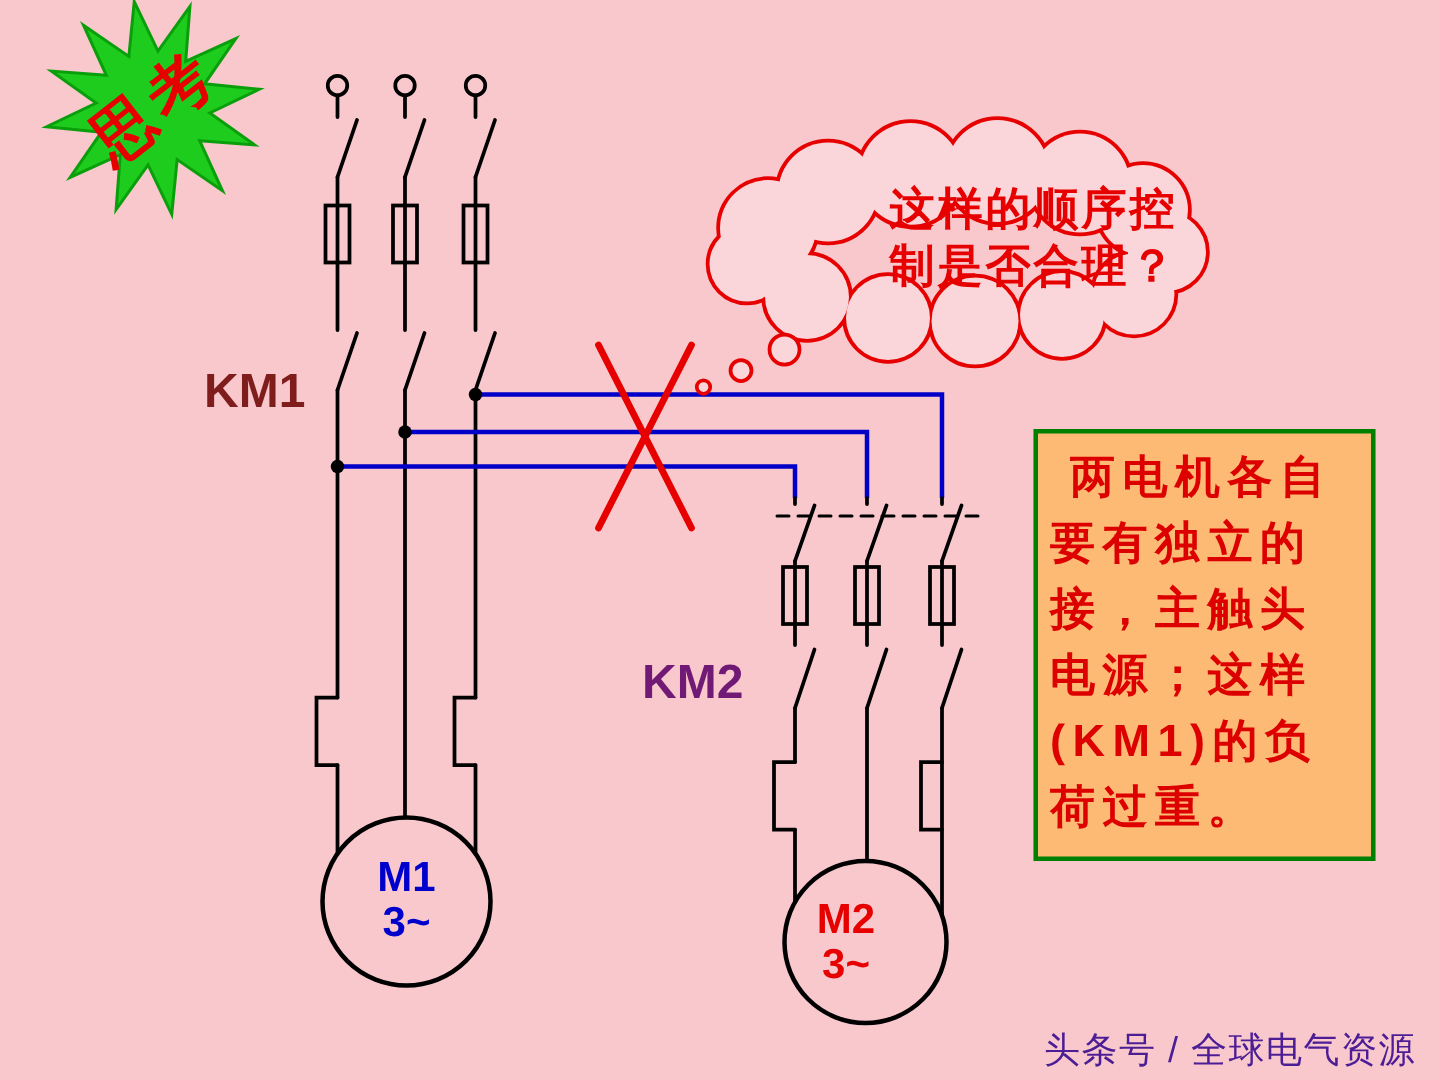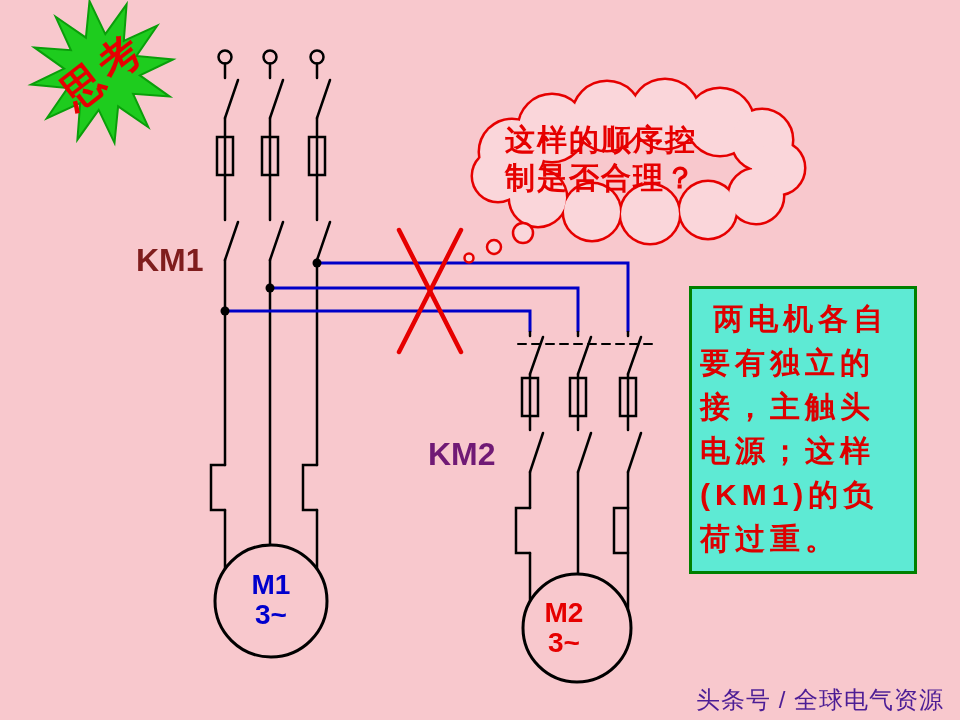--- a/index.html
+++ b/index.html
@@ -15,26 +15,26 @@
     display:flex;align-items:center;justify-content:center;
     transform:rotate(-38deg);
     font-size:42px;font-weight:bold;color:#E60000;letter-spacing:5px;
   }
   .km1-label{left:136px;top:242px;font-size:32px;font-weight:bold;color:#7f1d1d;}
   .km2-label{left:428px;top:436px;font-size:32px;font-weight:bold;color:#701a75;}
   .motor-label{width:104px;text-align:center;font-weight:bold;font-size:28px;line-height:30px;}
   .motor-label.m1{left:219px;top:570px;color:#0000CD;}
   .motor-label.m2{left:512px;top:598px;color:#E60000;}
   .cloud-text{
-    left:505px;top:121px;width:280px;text-align:left;
+    left:505px;top:121px;width:280px;text-align:right;
     font-size:30px;font-weight:bold;color:#E60000;line-height:38px;letter-spacing:2px;
   }
   .infobox{
     left:689px;top:286px;width:228px;height:288px;box-sizing:border-box;
-    background:#5eead4;border:3px solid #008000;
+    background:#fdba74;border:3px solid #008000;
     padding:8px 4px 8px 8px;
   }
   .infobox .line{
     font-size:30px;font-weight:bold;color:#DD0000;
     line-height:44px;letter-spacing:5px;white-space:pre;
   }
   .watermark{
     right:16px;bottom:4px;font-size:24px;color:#4c1d95;letter-spacing:1px;
   }
 </style>

